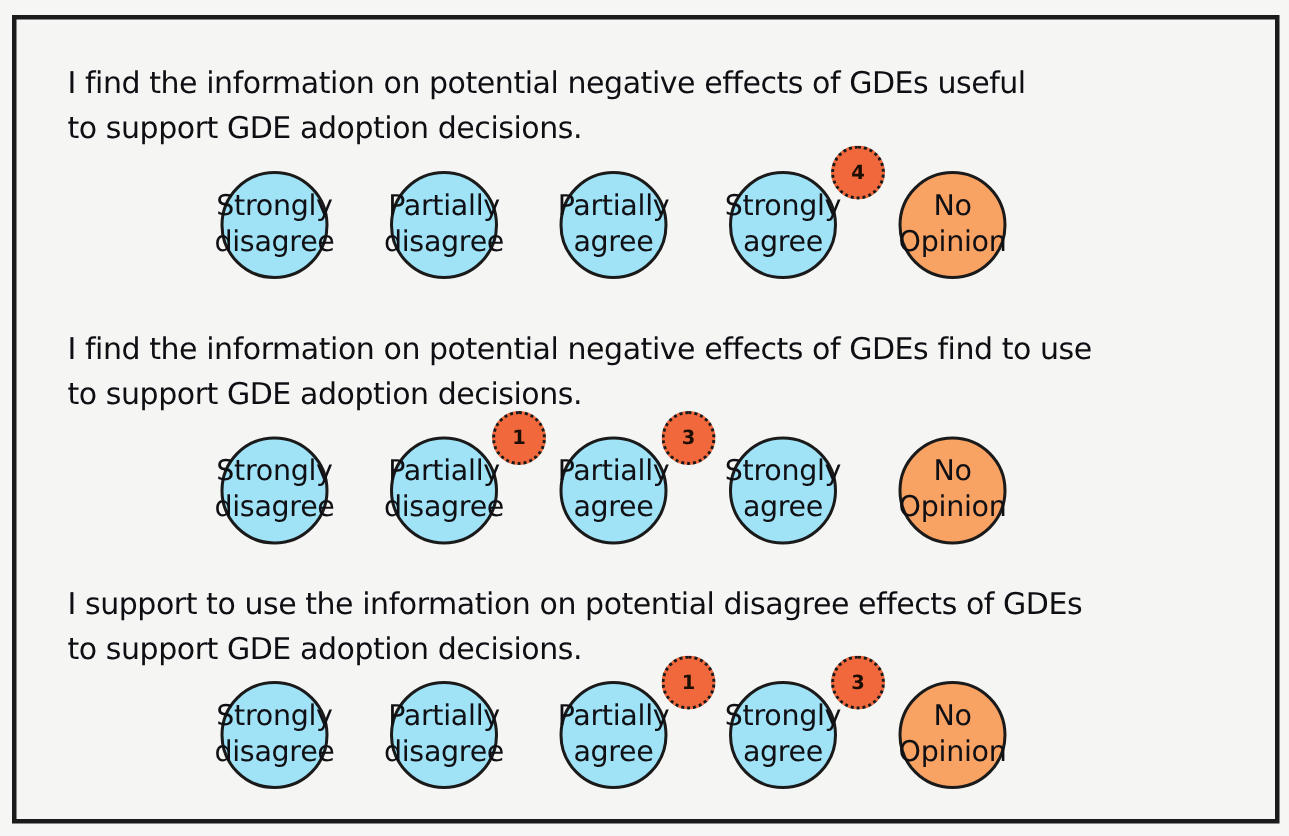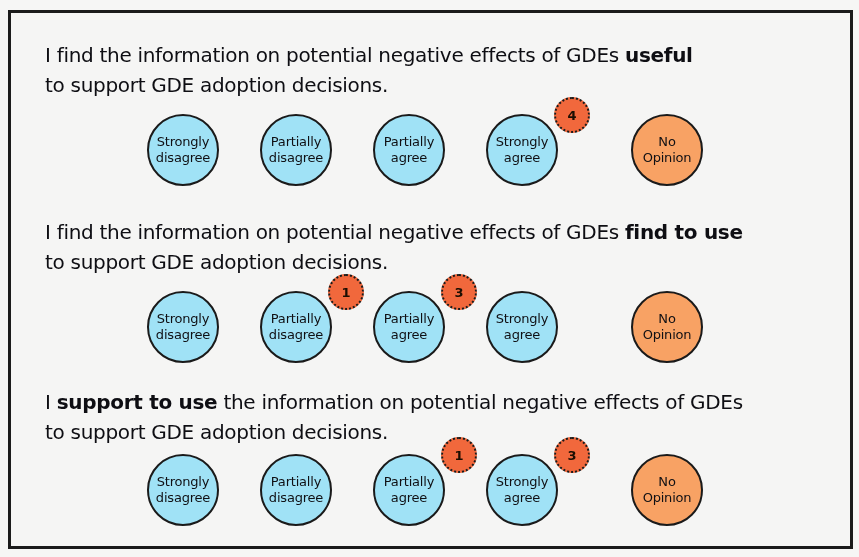--- a/index.html
+++ b/index.html
@@ -15,43 +15,43 @@
     width:839px;height:533px;
     border:3px solid #1b1b1b;
     background:#f5f5f4;
   }
   .question{
     position:absolute;left:34px;
     font-size:20px;line-height:30px;
     letter-spacing:-0.3px;
     white-space:nowrap;
   }
-  .question b{font-weight:bold;}
+  .question b{font-weight:normal;}
   .q1{top:27px;}
   .q2{top:204px;}
   .q3{top:374px;}
   .row{position:absolute;left:0;width:100%;height:72px;}
   .r1{top:101px;}
   .r2{top:278px;}
   .r3{top:441px;}
   .option{
     position:absolute;width:68px;height:68px;
     border:2px solid #1a1a1a;border-radius:50%;
     display:flex;align-items:center;justify-content:center;
     text-align:center;cursor:pointer;
   }
   .option.likert{background:#a0e2f6;}
   .option.noop{background:#f8a264;}
   .o1{left:136px;}
   .o2{left:249px;}
   .o3{left:362px;}
   .o4{left:475px;}
-  .o5{left:620px;justify-content:flex-end;}
+  .o5{left:588px;}
   .option-label{
-    font-size:13px;line-height:1.25;color:#101014;
+    font-size:19px;line-height:1.25;color:#101014;
     letter-spacing:-0.2px;padding:0 4px;
   }
   .badge{
     position:absolute;left:66px;top:-19px;
     width:32px;height:32px;
     background:#f1683c;
     border:2px dotted #1a1a1a;border-radius:50%;
     display:flex;align-items:center;justify-content:center;
     font-size:13px;font-weight:600;color:#1c0e02;
   }
@@ -102,21 +102,21 @@
     </div>
     <div class="option likert o4">
       <span class="option-label">Strongly agree</span>
     </div>
     <div class="option noop o5">
       <span class="option-label">No Opinion</span>
     </div>
   </div>
 
   <div class="question q3">
-    <div><span>I </span><b>support to use</b><span> the information on potential negative effects of GDEs</span></div>
+    <div><span>I </span><b>support to use</b><span> the information on potential disagree effects of GDEs</span></div>
     <div>to support GDE adoption decisions.</div>
   </div>
   <div class="row r3">
     <div class="option likert o1">
       <span class="option-label">Strongly disagree</span>
     </div>
     <div class="option likert o2">
       <span class="option-label">Partially disagree</span>
     </div>
     <div class="option likert o3">

